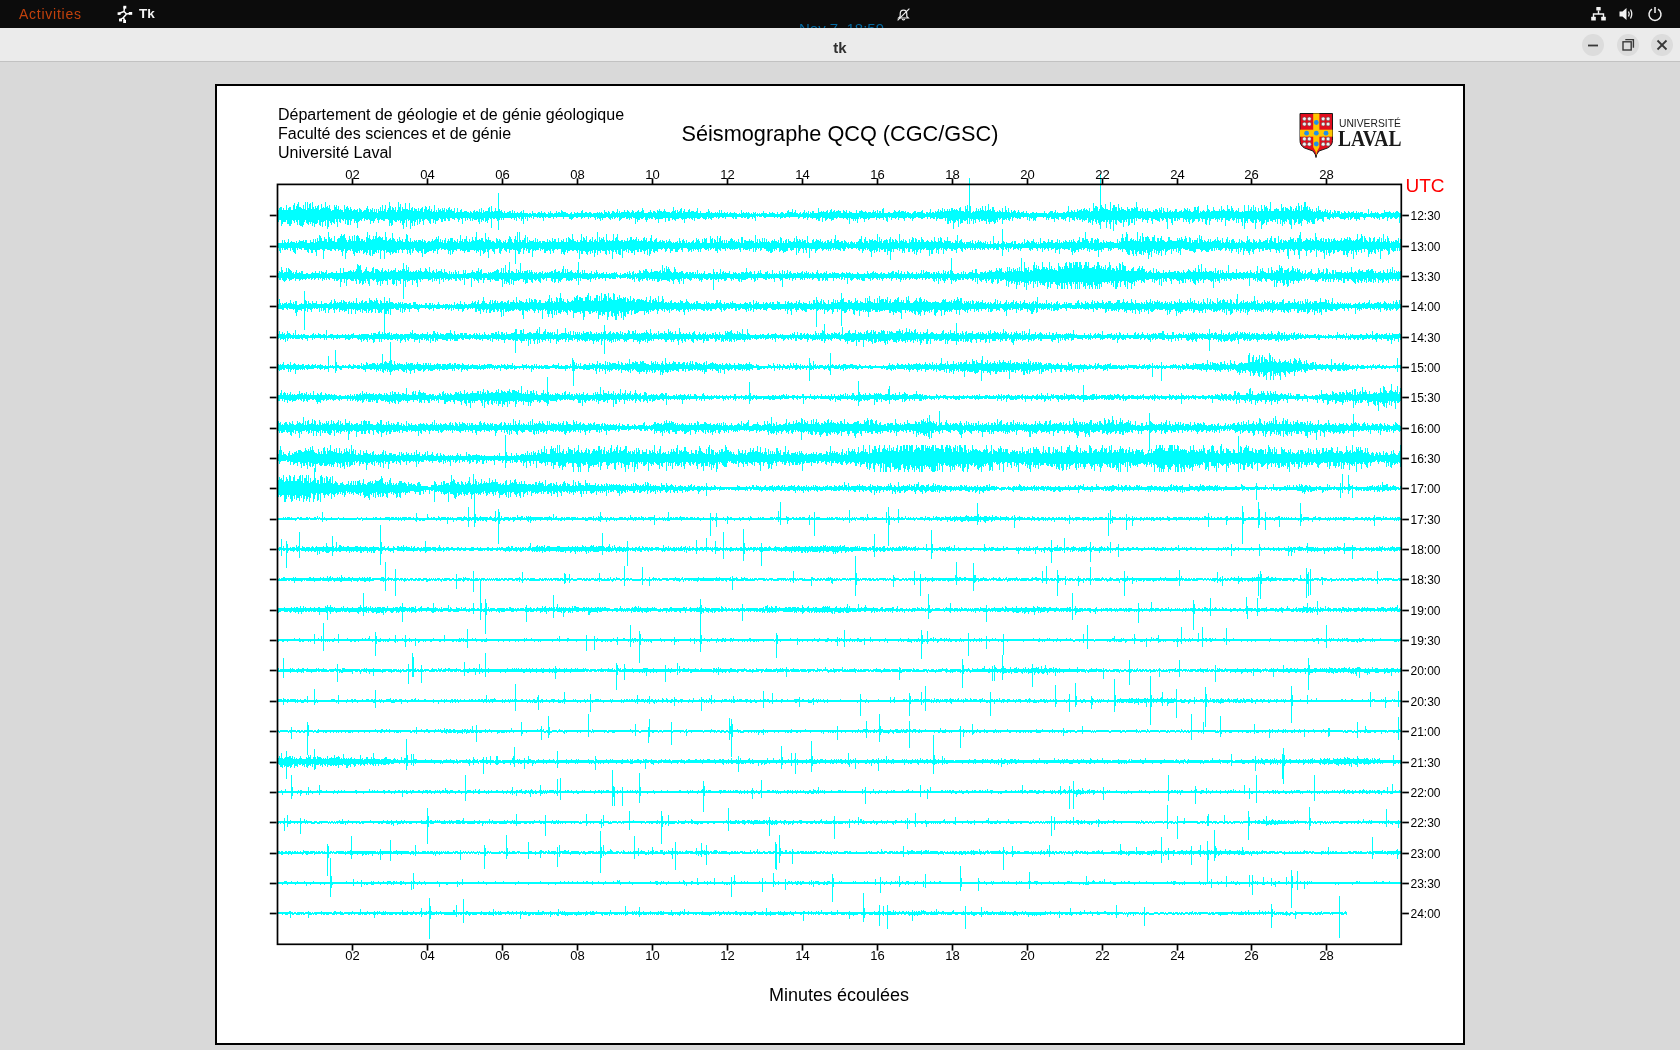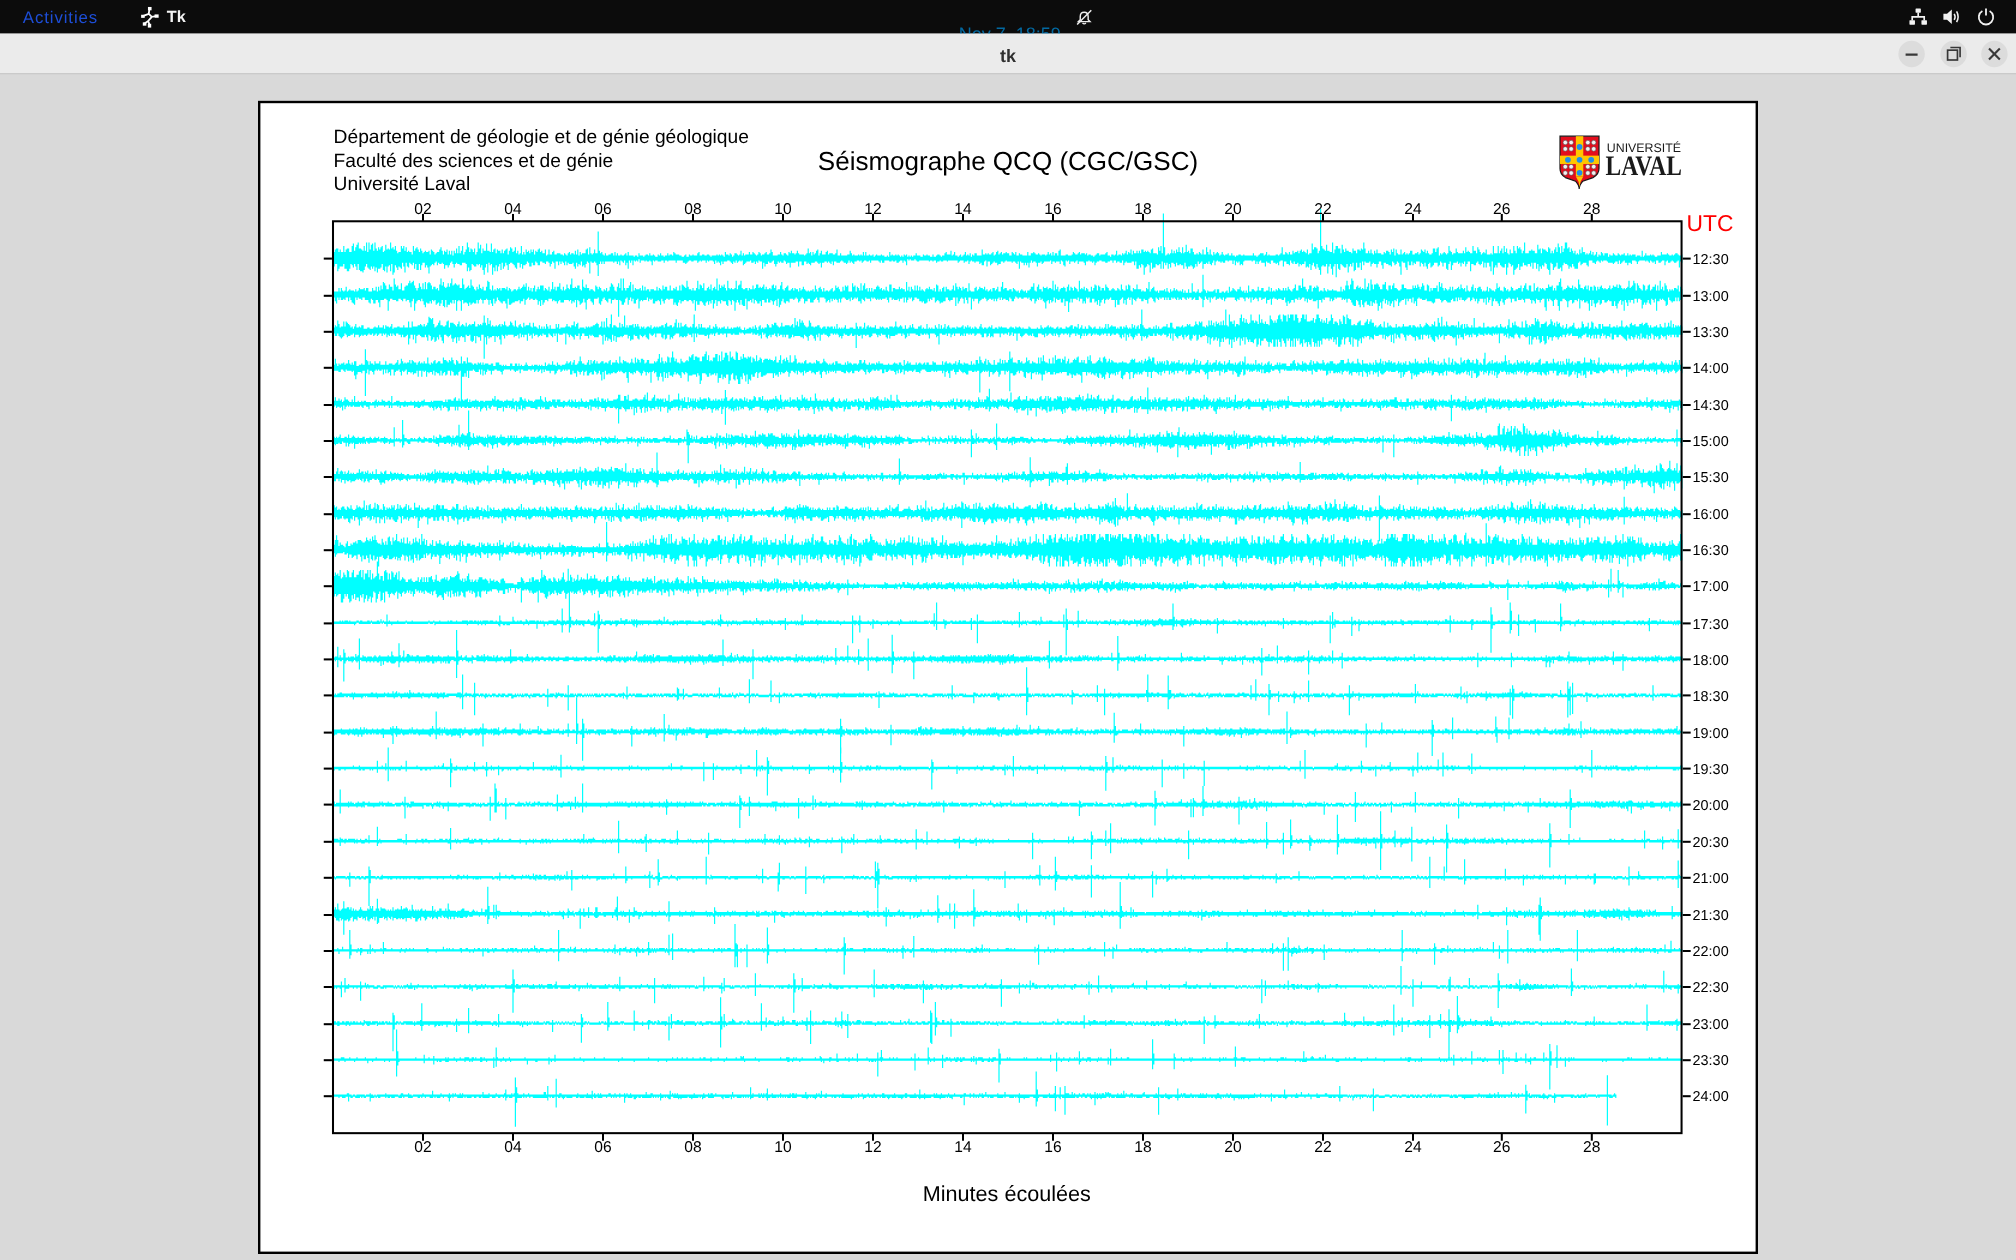--- a/index.html
+++ b/index.html
@@ -1,19 +1,19 @@
 <!DOCTYPE html>
 <html><head><meta charset="utf-8"><title>tk</title><style>
 *{margin:0;padding:0;box-sizing:border-box}
 html,body{width:1680px;height:1050px;background:#d9d9d9;overflow:hidden;font-family:"Liberation Sans",sans-serif}
 .abs{position:absolute}
 </style></head>
 <body>
 <div class="abs" style="left:0;top:0;width:1680px;height:28px;background:#0c0c0c"></div>
-<div class="abs" style="left:19px;top:0;height:28px;line-height:28px;color:#1d4ed8;font-size:14px;letter-spacing:0.75px">Activities</div>
+<div class="abs" style="left:19px;top:0;height:28px;line-height:28px;color:#c2410c;font-size:14px;letter-spacing:0.75px">Activities</div>
 <svg class="abs" style="left:116px;top:5px" width="18" height="19" viewBox="0 0 18 19">
 <g stroke="#fff" stroke-width="1.5" fill="none">
 <path d="M8.5 2 L8 6.5 L3.5 8.2 M8 6.5 L10.5 9 L14 8.5 M10.5 9 L7.5 12.5 L8.5 15.5 M7.5 12.5 L4.5 14.5"></path>
 </g>
 <g fill="#fff">
       <rect x="7.3" y="0.8" width="3" height="2.8"></rect>
       <rect x="1.6" y="7.3" width="3" height="2.6"></rect>
       <rect x="12.8" y="7" width="3.4" height="2.8"></rect>
       <rect x="3" y="13.6" width="3" height="2.8"></rect>
       <rect x="7.2" y="14.8" width="2.8" height="3.2"></rect>

